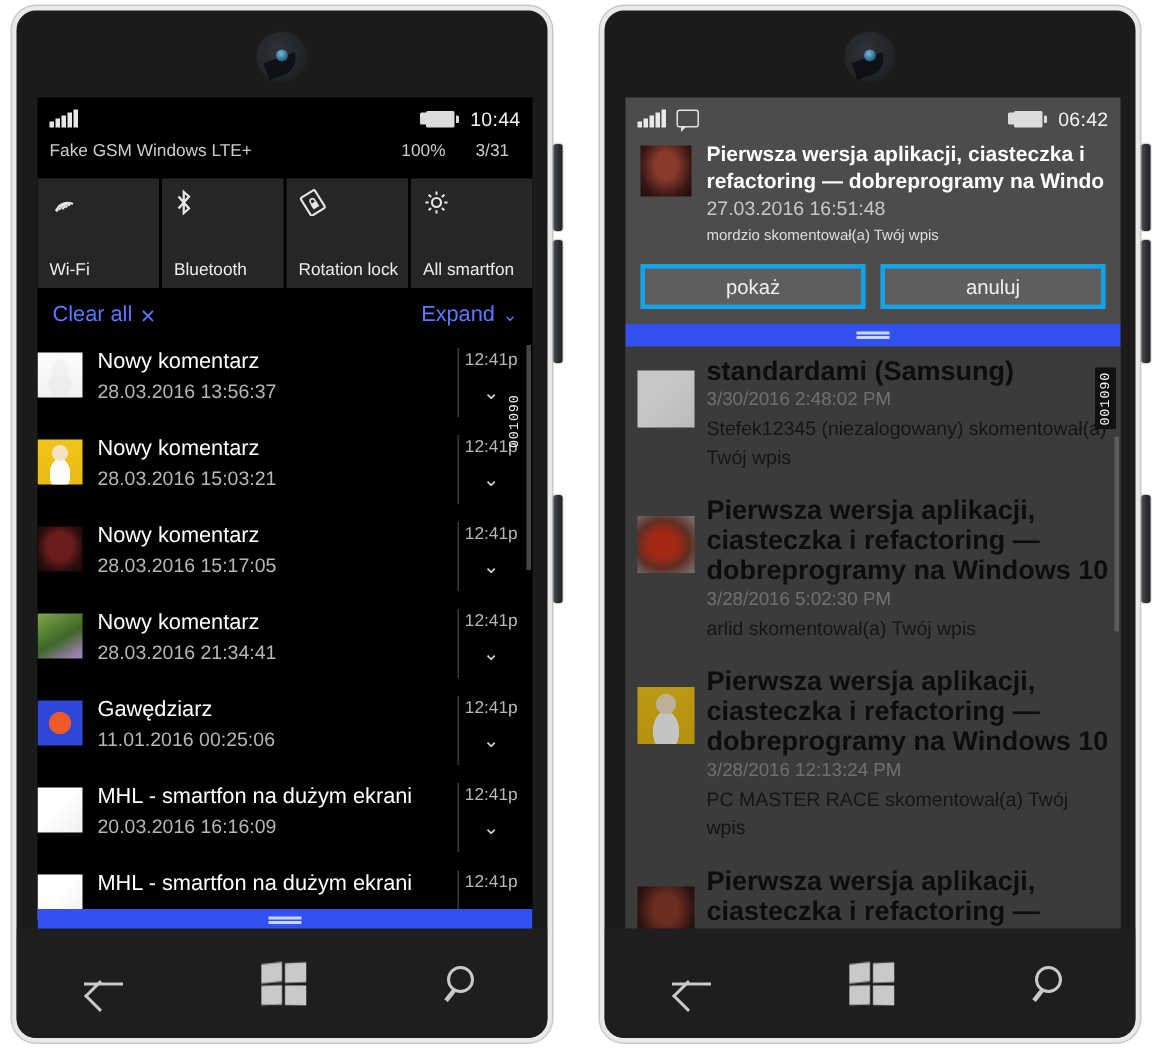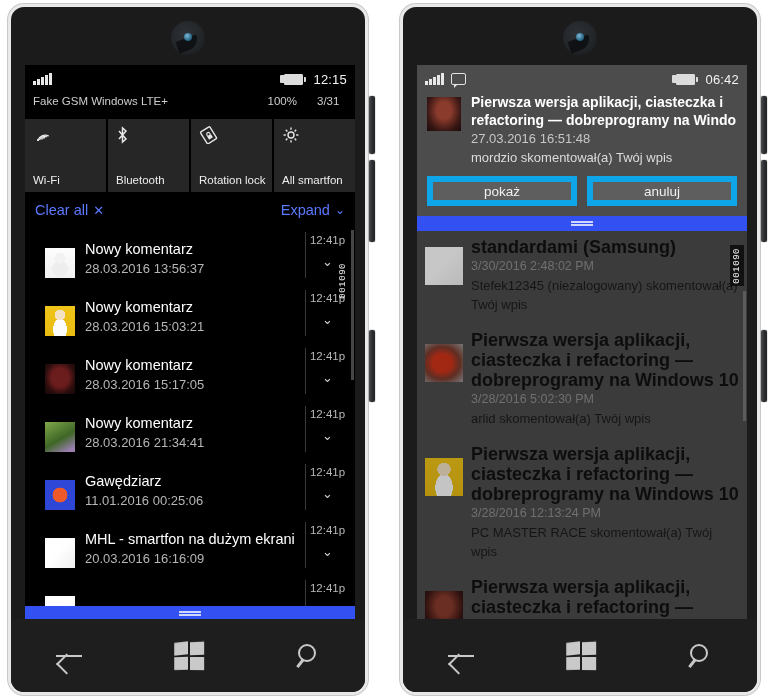--- a/index.html
+++ b/index.html
@@ -133,22 +133,22 @@
   .clear-all, .expand {
     color: #5b79ff; font-size: 14.5px; display: flex; align-items: center; gap: 5px;
   }
   .expand { margin-left: auto; }
   .mini-x { font-size: 13px; }
   .chev-sm { font-size: 12px; }
 
   
   .notif-list { position: relative; }
   .notif {
-    display: flex; align-items: flex-end;
-    padding: 6px 6px 6px 20px;
+    display: flex; align-items: flex-start;
+    padding: 6px 6px 6px 0;
     height: 58px;
   }
   .thumb {
     width: 30px; height: 30px; flex: none; margin-top: 3px; margin-right: 10px;
     background: #222; background-size: cover;
   }
   .notif-text { flex: 1 1 auto; min-width: 0; }
   .notif-title {
     color: #ffffff; font-size: 14.5px; line-height: 19px;
     white-space: nowrap; overflow: hidden;
@@ -165,25 +165,25 @@
   
   .toast { padding: 4px 10px 10px 10px; }
   .toast-top { display: flex; gap: 10px; }
   .toast-thumb { width: 34px; height: 34px; flex: none; margin-top: 4px; background-size: cover; }
   .toast-body { flex: 1 1 auto; min-width: 0; }
   .toast-title {
     color: #ffffff; font-weight: bold; font-size: 14px; line-height: 18px;
     max-height: 36px; overflow: hidden;
   }
   .toast-date { color: #c7c7c7; font-size: 13px; line-height: 19px; }
-  .toast-msg  { color: #dcdcdc; font-size: 13px; line-height: 19px; }
+  .toast-msg  { color: #dcdcdc; font-size: 10px; line-height: 19px; }
   .toast-btns { display: flex; gap: 10px; margin-top: 9px; }
   .toast-btn {
     flex: 1 1 0; height: 30px;
-    background: #5e5e5e; border: 6px solid #0ea5e9;
+    background: #5e5e5e; border: 3px solid #0ea5e9;
     color: #f0f0f0; font-size: 13.5px;
     display: flex; align-items: center; justify-content: center;
   }
 
   
   .feed { position: relative; padding: 0 6px 0 6px; }
   .feed-dim:after {
     content:''; position:absolute; left:0; right:0; top:0; bottom:0;
     background: rgba(0,0,0,.22); pointer-events:none;
   }
@@ -299,21 +299,21 @@
                 <i></i>
                 <i></i>
             </div>
           </div>
           <div class="sb-right">
             <div class="batt">
               <div class="plug"></div>
                 <div class="shell"></div>
                 <div class="cap"></div>
             </div>
-            <div class="sb-time">12:15</div>
+            <div class="sb-time">10:44</div>
           </div>
         </div>
 
         <div class="carrier-row">
           <span>Fake GSM Windows LTE+</span>
           <span class="pct">100%</span>
           <span class="date">3/31</span>
         </div>
 
         <div class="quick-row">

